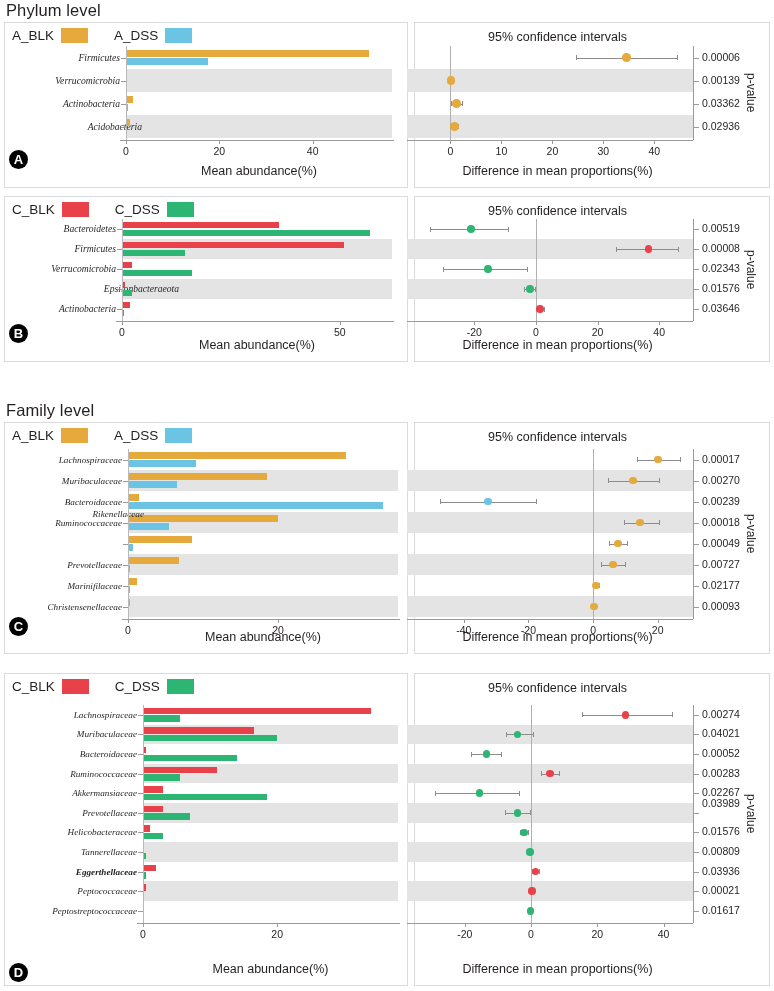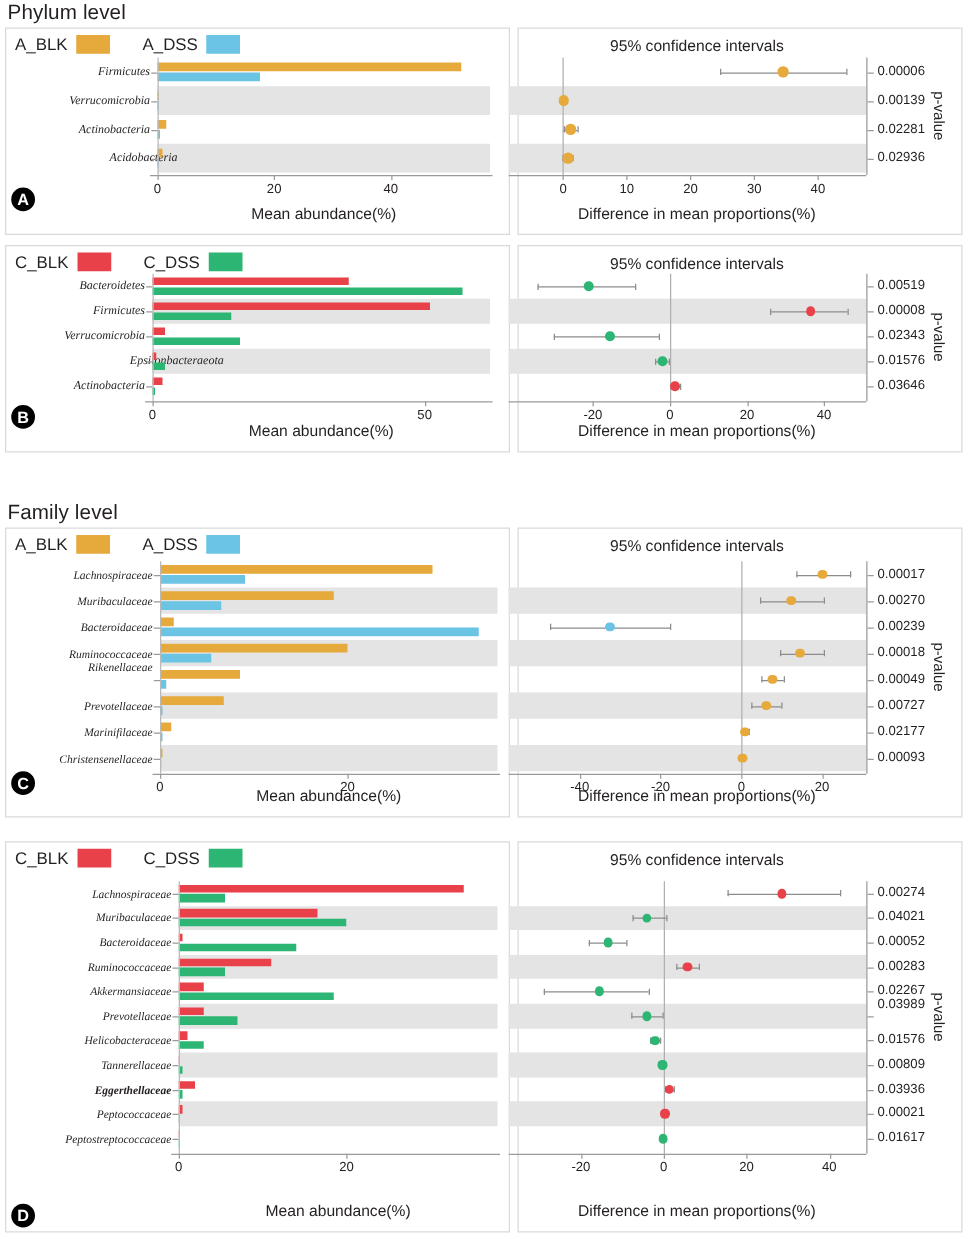--- a/index.html
+++ b/index.html
@@ -94,21 +94,21 @@
     <div class="ci-cap" style="left: 449.462px; top: 78px;"></div>
     <div class="ci-cap" style="left: 452.519px; top: 78px;"></div>
     <div class="ci-dot" style="left: 446.62px; top: 76.13px; width: 8.74px; height: 8.74px; background: rgb(229, 169, 60);"></div>
     <div class="pval-stub" style="left: 694px; top: 80.5px;"></div>
     <div class="pval" style="left: 702px; top: 73.5px;">0.00139</div>
     <div class="ci-bar" style="left: 450.99px; top: 103.5px; width: 11.2115px;"></div>
     <div class="ci-cap" style="left: 450.99px; top: 101px;"></div>
     <div class="ci-cap" style="left: 462.202px; top: 101px;"></div>
     <div class="ci-dot" style="left: 451.971px; top: 99.13px; width: 8.74px; height: 8.74px; background: rgb(229, 169, 60);"></div>
     <div class="pval-stub" style="left: 694px; top: 103.5px;"></div>
-    <div class="pval" style="left: 702px; top: 96.5px;">0.02281</div>
+    <div class="pval" style="left: 702px; top: 96.5px;">0.03362</div>
     <div class="ci-bar" style="left: 450.481px; top: 126.5px; width: 7.64423px;"></div>
     <div class="ci-cap" style="left: 450.481px; top: 124px;"></div>
     <div class="ci-cap" style="left: 458.125px; top: 124px;"></div>
     <div class="ci-dot" style="left: 449.933px; top: 122.13px; width: 8.74px; height: 8.74px; background: rgb(229, 169, 60);"></div>
     <div class="pval-stub" style="left: 694px; top: 126.5px;"></div>
     <div class="pval" style="left: 702px; top: 119.5px;">0.02936</div>
     <div class="axis-line" style="left: 407px; top: 140px; width: 286px; height: 1px;"></div>
     <div class="pcol-line" style="left: 693px; top: 46px; height: 94px;"></div>
     <div class="axis-tick" style="left: 450.481px; top: 140px; height: 4px;"></div>
     <div class="axis-tlabel" style="left: 430.481px; top: 145px; width: 40px;">0</div>
@@ -228,21 +228,21 @@
     <div class="bar" style="left: 128px; top: 481.1px; width: 48.75px; height: 6.93px; background: rgb(107, 196, 227);"></div>
     <div class="rowlabel" style="left: 4px; top: 494.5px; width: 118px; font-size: 9.2px; line-height: 14px;">Bacteroidaceae</div>
     <div class="tickstub" style="left: 123px; top: 501.5px; width: 5px;"></div>
     <div class="bar" style="left: 128px; top: 493.97px; width: 11.25px; height: 6.93px; background: rgb(229, 169, 60);"></div>
     <div class="bar" style="left: 128px; top: 502.1px; width: 255px; height: 6.93px; background: rgb(107, 196, 227);"></div>
     <div class="stripe" style="left: 128px; top: 512px; width: 270px; height: 21px;"></div>
     <div class="rowlabel" style="left: 4px; top: 515.5px; width: 118px; font-size: 9.2px; line-height: 14px;">Ruminococcaceae</div>
     <div class="tickstub" style="left: 123px; top: 522.5px; width: 5px;"></div>
     <div class="bar" style="left: 128px; top: 514.97px; width: 150px; height: 6.93px; background: rgb(229, 169, 60);"></div>
     <div class="bar" style="left: 128px; top: 523.1px; width: 41.25px; height: 6.93px; background: rgb(107, 196, 227);"></div>
-    <div class="rowlabel" style="left: 4px; top: 527px; width: 118px; font-size: 9.2px; line-height: 14px;">Rikenellaceae</div>
+    <div class="rowlabel" style="left: 4px; top: 507px; width: 118px; font-size: 9.2px; line-height: 14px; padding-left: 22px;">Rikenellaceae</div>
     <div class="tickstub" style="left: 123px; top: 543.5px; width: 5px;"></div>
     <div class="bar" style="left: 128px; top: 535.97px; width: 63.75px; height: 6.93px; background: rgb(229, 169, 60);"></div>
     <div class="bar" style="left: 128px; top: 544.1px; width: 4.5px; height: 6.93px; background: rgb(107, 196, 227);"></div>
     <div class="stripe" style="left: 128px; top: 554px; width: 270px; height: 21px;"></div>
     <div class="rowlabel" style="left: 4px; top: 557.5px; width: 118px; font-size: 9.2px; line-height: 14px;">Prevotellaceae</div>
     <div class="tickstub" style="left: 123px; top: 564.5px; width: 5px;"></div>
     <div class="bar" style="left: 128px; top: 556.97px; width: 51px; height: 6.93px; background: rgb(229, 169, 60);"></div>
     <div class="bar" style="left: 128px; top: 565.1px; width: 2.25px; height: 6.93px; background: rgb(107, 196, 227);"></div>
     <div class="rowlabel" style="left: 4px; top: 578.5px; width: 118px; font-size: 9.2px; line-height: 14px;">Marinifilaceae</div>
     <div class="tickstub" style="left: 123px; top: 585.5px; width: 5px;"></div>

